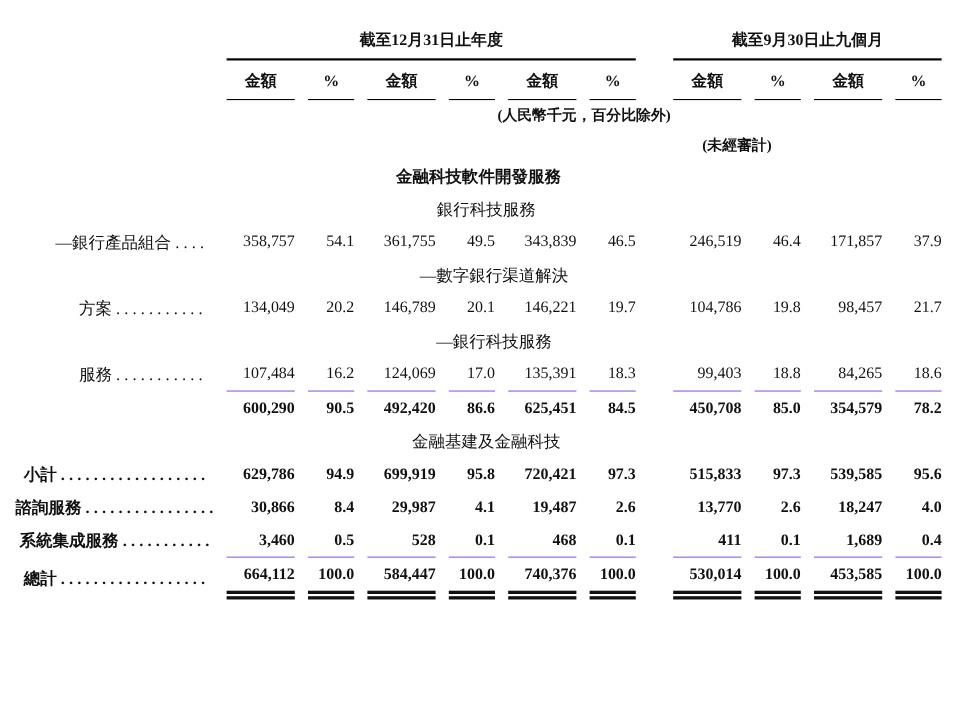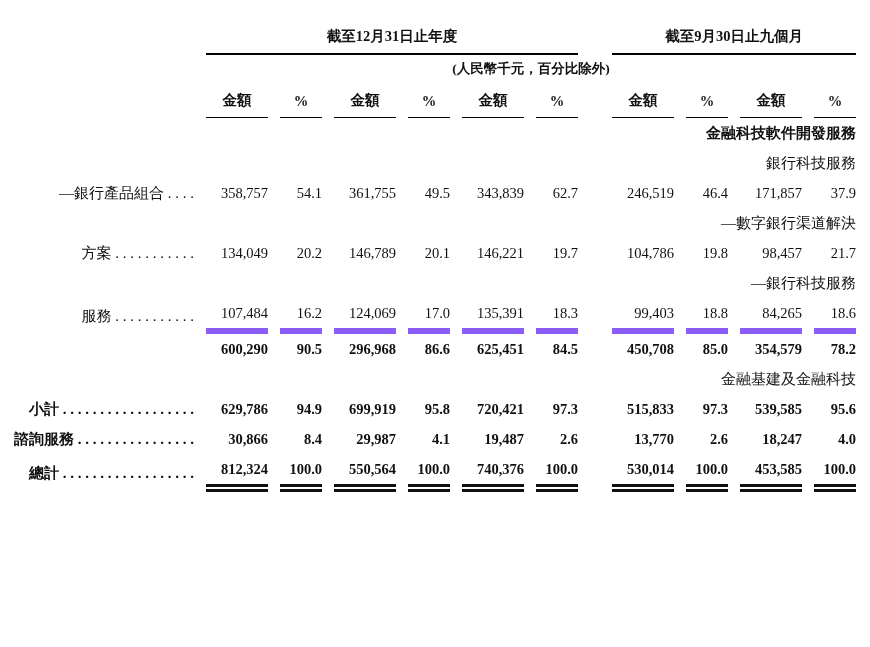--- a/index.html
+++ b/index.html
@@ -37,27 +37,27 @@
     border-bottom:1px solid #000;
     white-space:nowrap;
   }
   .note {
     font-weight:bold; text-align:center; vertical-align:middle;
     height:27px; font-size:13.5px; white-space:nowrap;
   }
 
   
   tbody td { height:30px; vertical-align:middle; }
-  .lbl { text-align:right; white-space:nowrap; font-size:15px; overflow:visible;font-family:Liberation Serif, serif; }
+  .lbl { text-align:center; white-space:nowrap; font-size:15px; overflow:visible;font-family:Liberation Serif, serif; }
   .ind1 { padding-left:14px; }
   .ind2 { padding-left:28px; }
   .ind3 { padding-left:48px; }
   .num { text-align:right; white-space:nowrap; }
   .b   { font-weight:bold; }
-  .rs  { border-bottom:6px solid #8b5cf6; }   
+  .rs  { border-bottom:1px solid #8b5cf6; }   
   .rd  { border-bottom:8px double #111; }      
   .sp  { }                                     
 </style>
 </head>
 <body>
 
 <div class="sheet">
   <table class="fin">
     <colgroup>
       <col style="width:162px">
@@ -75,52 +75,57 @@
     </colgroup>
     <thead>
       <tr>
         <td></td>
         <th class="sec" colspan="6">截至12月31日止年度</th>
         <td class="sp"></td>
         <th class="sec" colspan="4">截至9月30日止九個月</th>
       </tr>
       <tr>
         <td></td>
+        <th class="ch">金額</th>
+        <th class="ch">%</th>
+        <th class="ch">金額</th>
+        <th class="ch">%</th>
+        <th class="ch">金額</th>
+        <th class="ch">%</th>
+        <td class="sp"></td>
+        <th class="ch">金額</th>
+        <th class="ch">%</th>
+        <th class="ch">金額</th>
+        <th class="ch">%</th>
+      </tr>
+      <tr>
+        <td></td>
         <td class="note" colspan="11">(人民幣千元，百分比除外)</td>
       </tr>
       <tr>
-        <td></td>
-        <th class="ch">金額</th>
-        <th class="ch">%</th>
-        <th class="ch">金額</th>
-        <th class="ch">%</th>
-        <th class="ch">金額</th>
-        <th class="ch">%</th>
-        <td class="sp"></td>
-        <th class="ch">金額</th>
-        <th class="ch">%</th>
-        <th class="ch">金額</th>
-        <th class="ch">%</th>
+        <td colspan="8"></td>
+        <td class="note" colspan="2">(未經審計)</td>
+        <td colspan="2"></td>
       </tr>
     </thead>
     <tbody>
         <tr>
           <td class="lbl b" colspan="12">金融科技軟件開發服務</td>
         </tr>
         <tr>
           <td class="lbl ind1" colspan="12">銀行科技服務</td>
         </tr>
         <tr>
           <td class="lbl ind2">—銀行產品組合 . . . .</td>
           <td class="num">358,757</td>
           <td class="num">54.1</td>
           <td class="num">361,755</td>
           <td class="num">49.5</td>
           <td class="num">343,839</td>
-          <td class="num">62.7</td>
+          <td class="num">46.5</td>
           <td class="sp"></td>
           <td class="num">246,519</td>
           <td class="num">46.4</td>
           <td class="num">171,857</td>
           <td class="num">37.9</td>
         </tr>
         <tr>
           <td class="lbl ind2" colspan="12">—數字銀行渠道解決</td>
         </tr>
         <tr>
@@ -151,21 +156,21 @@
           <td class="sp"></td>
           <td class="num rs">99,403</td>
           <td class="num rs">18.8</td>
           <td class="num rs">84,265</td>
           <td class="num rs">18.6</td>
         </tr>
         <tr>
           <td class="lbl b"></td>
           <td class="num b">600,290</td>
           <td class="num b">90.5</td>
-          <td class="num b">296,968</td>
+          <td class="num b">492,420</td>
           <td class="num b">86.6</td>
           <td class="num b">625,451</td>
           <td class="num b">84.5</td>
           <td class="sp"></td>
           <td class="num b">450,708</td>
           <td class="num b">85.0</td>
           <td class="num b">354,579</td>
           <td class="num b">78.2</td>
         </tr>
         <tr>
@@ -193,24 +198,38 @@
           <td class="num b">4.1</td>
           <td class="num b">19,487</td>
           <td class="num b">2.6</td>
           <td class="sp"></td>
           <td class="num b">13,770</td>
           <td class="num b">2.6</td>
           <td class="num b">18,247</td>
           <td class="num b">4.0</td>
         </tr>
         <tr>
+          <td class="lbl b">系統集成服務 . . . . . . . . . . .</td>
+          <td class="num b rs">3,460</td>
+          <td class="num b rs">0.5</td>
+          <td class="num b rs">528</td>
+          <td class="num b rs">0.1</td>
+          <td class="num b rs">468</td>
+          <td class="num b rs">0.1</td>
+          <td class="sp"></td>
+          <td class="num b rs">411</td>
+          <td class="num b rs">0.1</td>
+          <td class="num b rs">1,689</td>
+          <td class="num b rs">0.4</td>
+        </tr>
+        <tr>
           <td class="lbl b">總計 . . . . . . . . . . . . . . . . . .</td>
-          <td class="num b rd">812,324</td>
-          <td class="num b rd">100.0</td>
-          <td class="num b rd">550,564</td>
+          <td class="num b rd">664,112</td>
+          <td class="num b rd">100.0</td>
+          <td class="num b rd">584,447</td>
           <td class="num b rd">100.0</td>
           <td class="num b rd">740,376</td>
           <td class="num b rd">100.0</td>
           <td class="sp"></td>
           <td class="num b rd">530,014</td>
           <td class="num b rd">100.0</td>
           <td class="num b rd">453,585</td>
           <td class="num b rd">100.0</td>
         </tr>
       </tbody>

